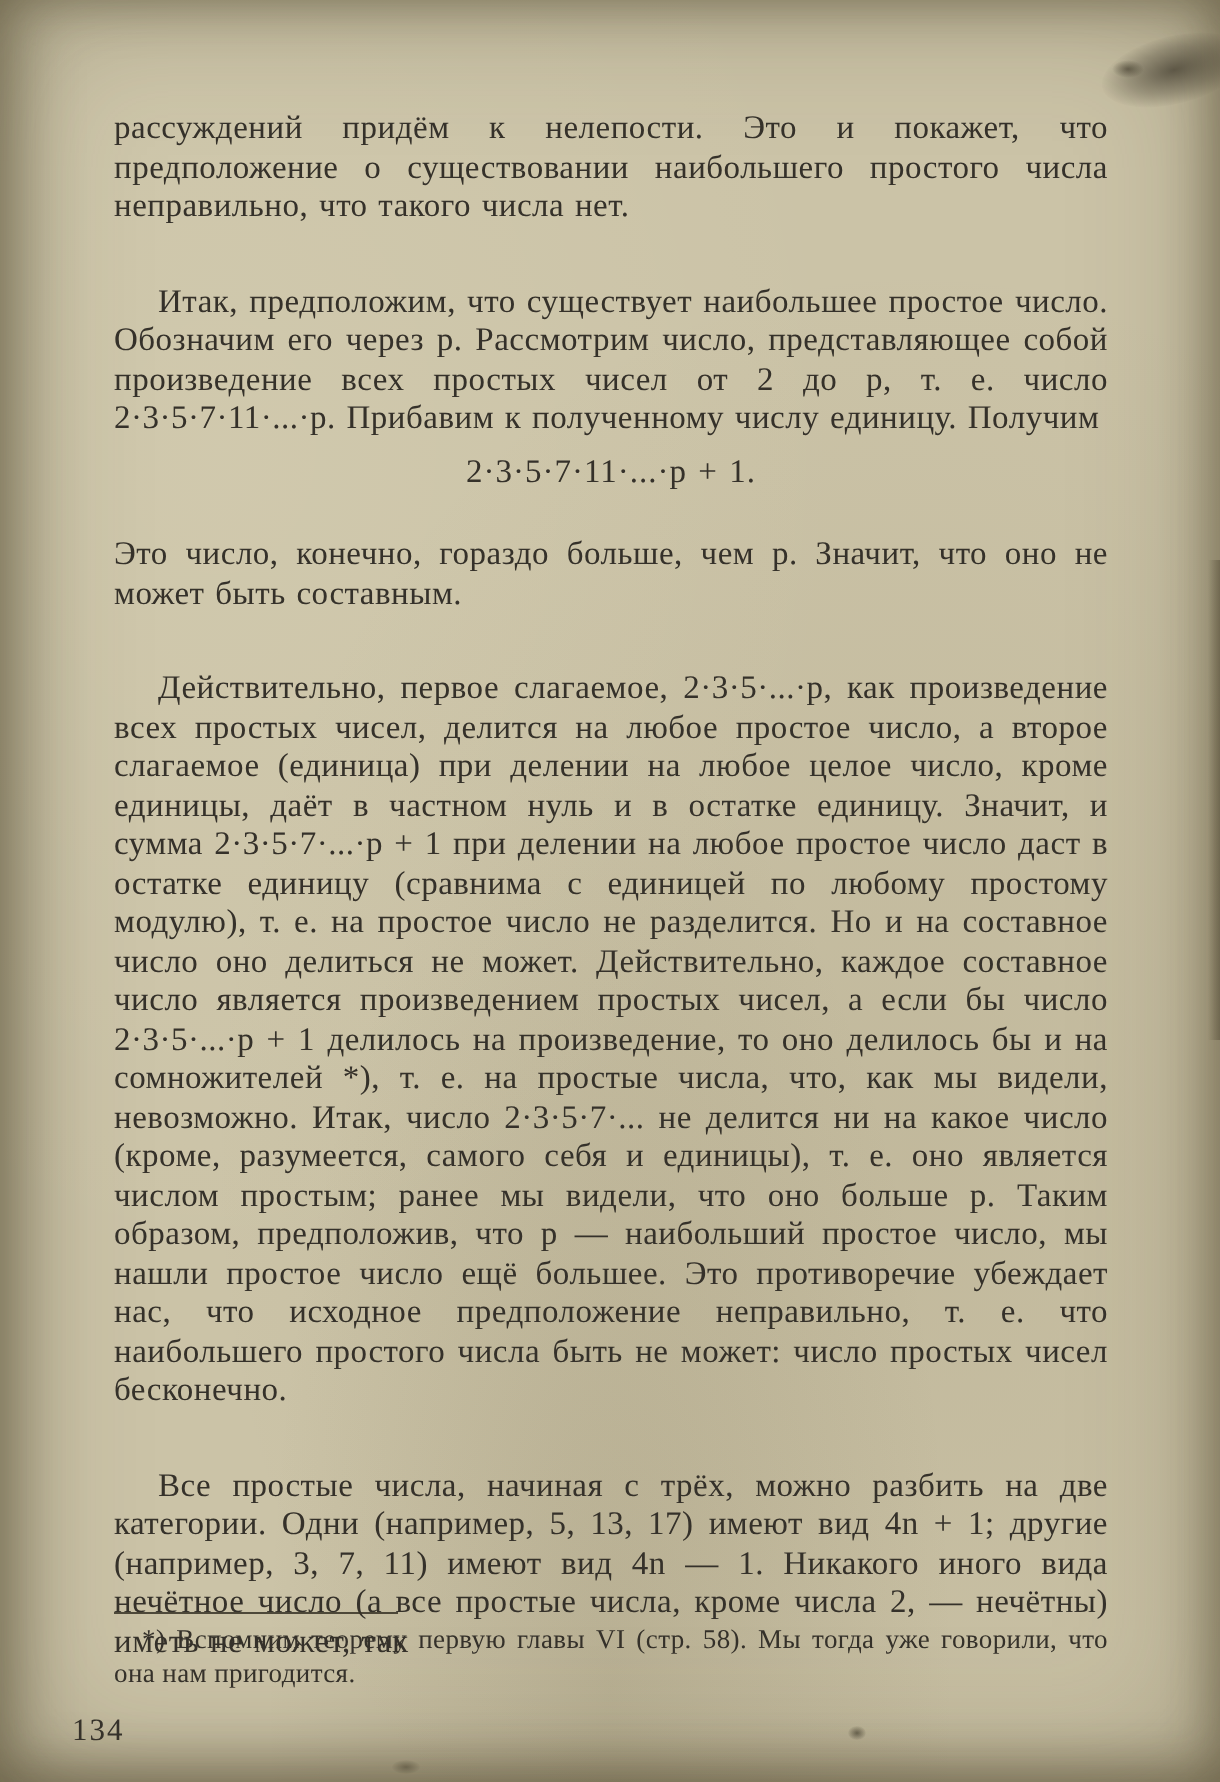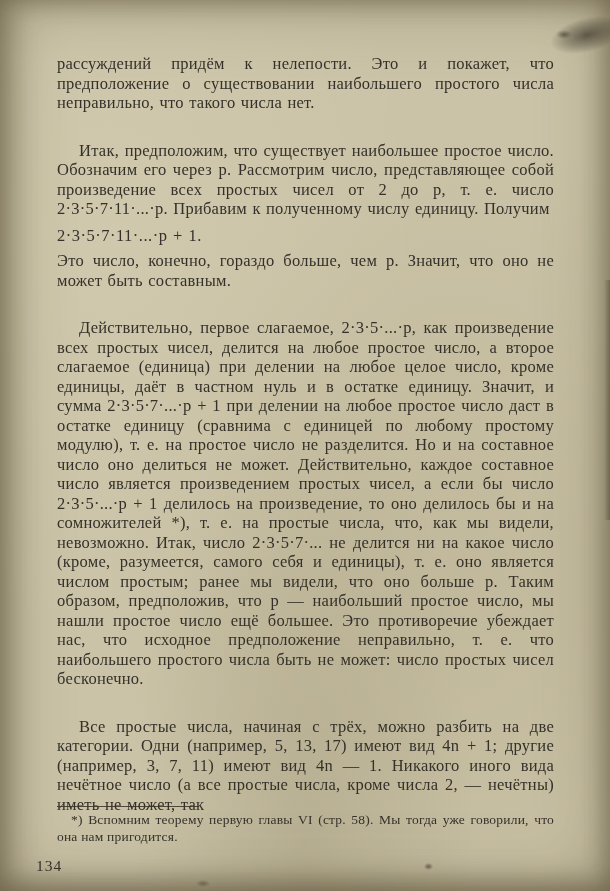--- a/index.html
+++ b/index.html
@@ -32,22 +32,22 @@
     width: 497px;
     font-size: 16.5px;
     line-height: 19.5px;
     text-align: justify;
     letter-spacing: 0.25px;
     word-spacing: 1px;
   }
   .para { margin: 0; }
   .para.indent { text-indent: 22px; margin-top: 28px; }
   .formula {
-    text-align: left;
-    margin: 7px 0 6px 0;
+    text-align: center;
+    margin: 7px 0 22px 0;
     letter-spacing: 0.5px;
   }
   .footnote-area {
     position: absolute;
     left: 57px;
     top: 806px;
     width: 497px;
   }
   .footnote-rule {
     width: 142px;

